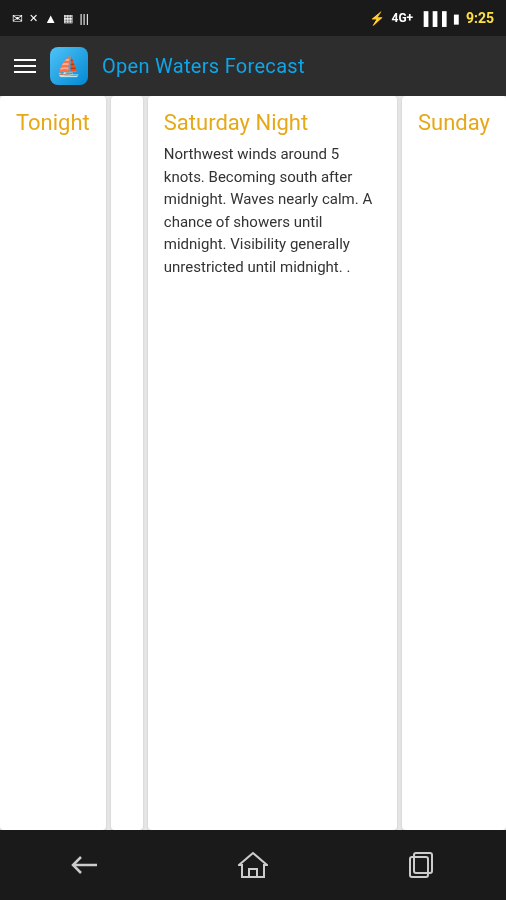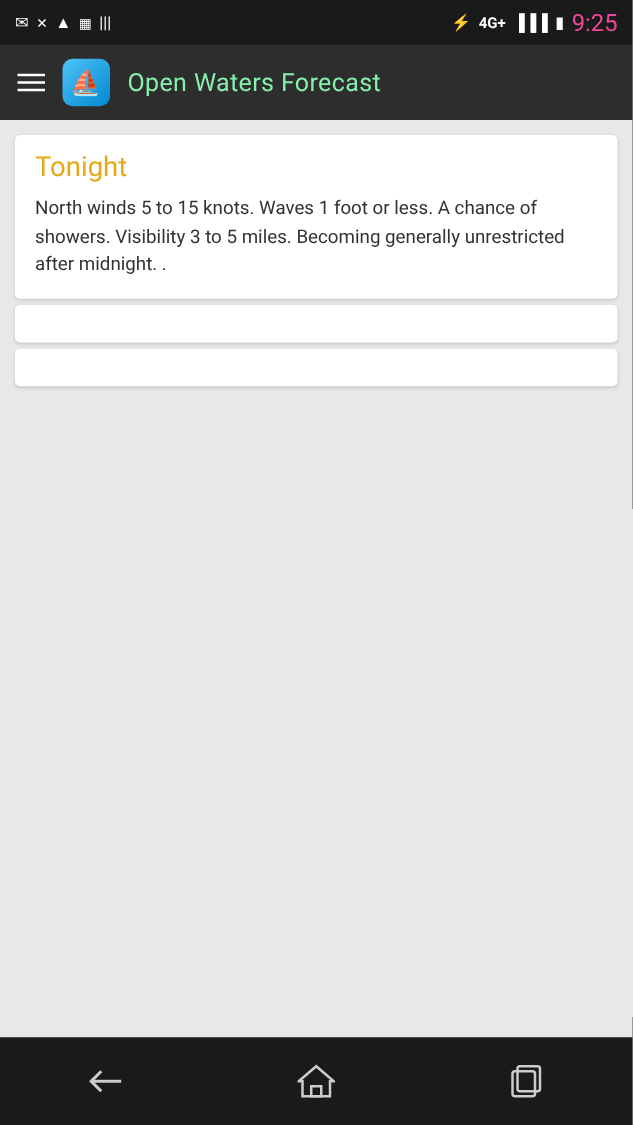--- a/index.html
+++ b/index.html
@@ -40,23 +40,23 @@
       align-items: center;
       gap: 6px;
     }
 
     .status-icon {
       color: white;
       font-size: 13px;
     }
 
     .status-time {
-      color: #ec4899;
-      font-size: 19px;
-      font-weight: normal;
+      color: #fde047;
+      font-size: 14px;
+      font-weight: bold;
     }
 
     
     .app-bar {
       background: #2d2d2d;
       height: 60px;
       display: flex;
       align-items: center;
       padding: 0 14px;
       gap: 14px;
@@ -89,34 +89,34 @@
       justify-content: center;
       flex-shrink: 0;
     }
 
     .app-logo-inner {
       color: #fff700;
       font-size: 20px;
     }
 
     .app-title {
-      color: #86efac;
+      color: #0ea5e9;
       font-size: 20px;
       font-weight: 400;
       letter-spacing: 0.3px;
     }
 
     
     .main-content {
       background: #e8e8e8;
       flex: 1;
       overflow-y: auto;
-      padding: 12px;
-      display: flex;
-      flex-direction: column;
+      padding: 0;
+      display: flex;
+      flex-direction: row;
       gap: 5px;
     }
 
     
     .forecast-card {
       background: white;
       border-radius: 4px;
       padding: 14px 16px 16px 16px;
       box-shadow: 0 1px 3px rgba(0,0,0,0.15);
     }
@@ -182,28 +182,32 @@
   <div class="app-logo">
     <span class="app-logo-inner">⛵</span>
   </div>
   <span class="app-title">Open Waters Forecast</span>
 </div>
 
 <div class="main-content">
 
   <div class="forecast-card">
     <div class="forecast-period">Tonight</div>
-    <div class="forecast-description">North winds 5 to 15 knots. Waves 1 foot or less. A chance of showers. Visibility 3 to 5 miles. Becoming generally unrestricted after midnight. .</div>
-  </div>
-
-  <div class="forecast-card">
-  </div>
-
-
-  <div class="forecast-card">
+  </div>
+
+  <div class="forecast-card">
+  </div>
+
+  <div class="forecast-card">
+    <div class="forecast-period">Saturday Night</div>
+    <div class="forecast-description">Northwest winds around 5 knots. Becoming south after midnight. Waves nearly calm. A chance of showers until midnight. Visibility generally unrestricted until midnight. .</div>
+  </div>
+
+  <div class="forecast-card">
+    <div class="forecast-period">Sunday</div>
   </div>
 
 </div>
 
 <div class="nav-bar">
   <div class="nav-button">
     <svg width="30" height="24" viewBox="0 0 30 24">
       <line x1="28" y1="12" x2="4" y2="12" stroke="#cccccc" stroke-width="2.5"></line>
       <polyline points="12,4 4,12 12,20" stroke="#cccccc" stroke-width="2.5" fill="none"></polyline>
     </svg>

